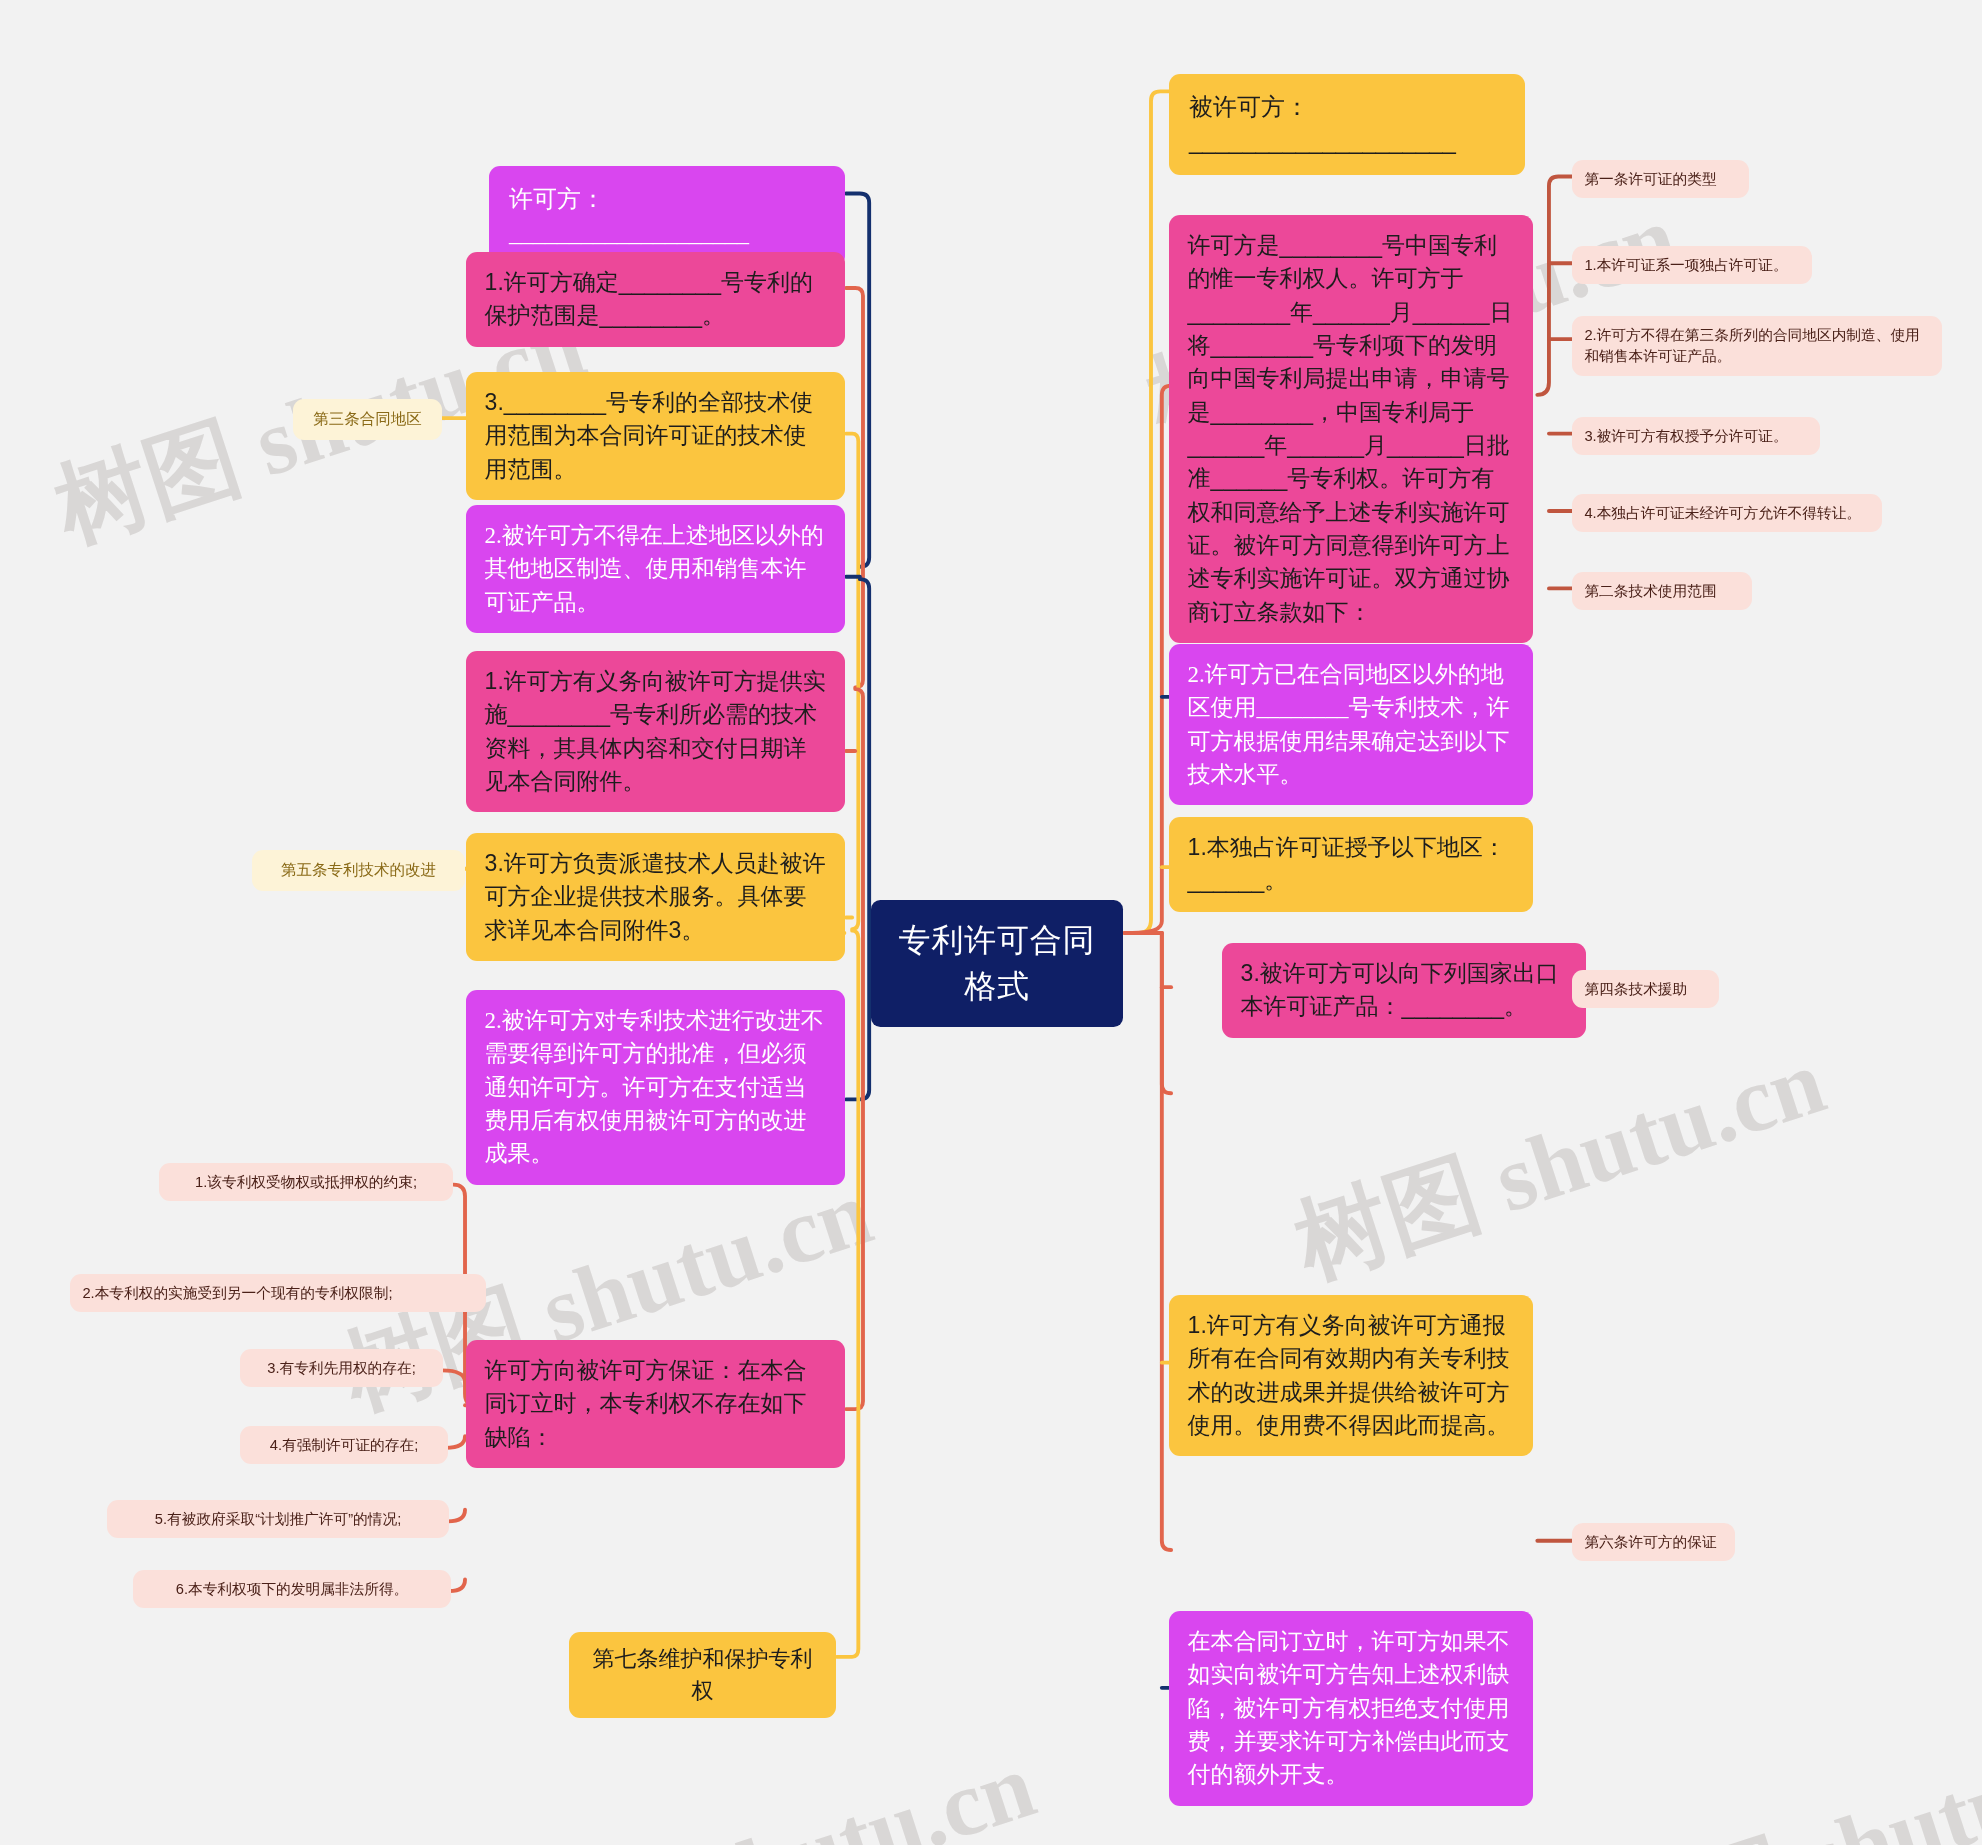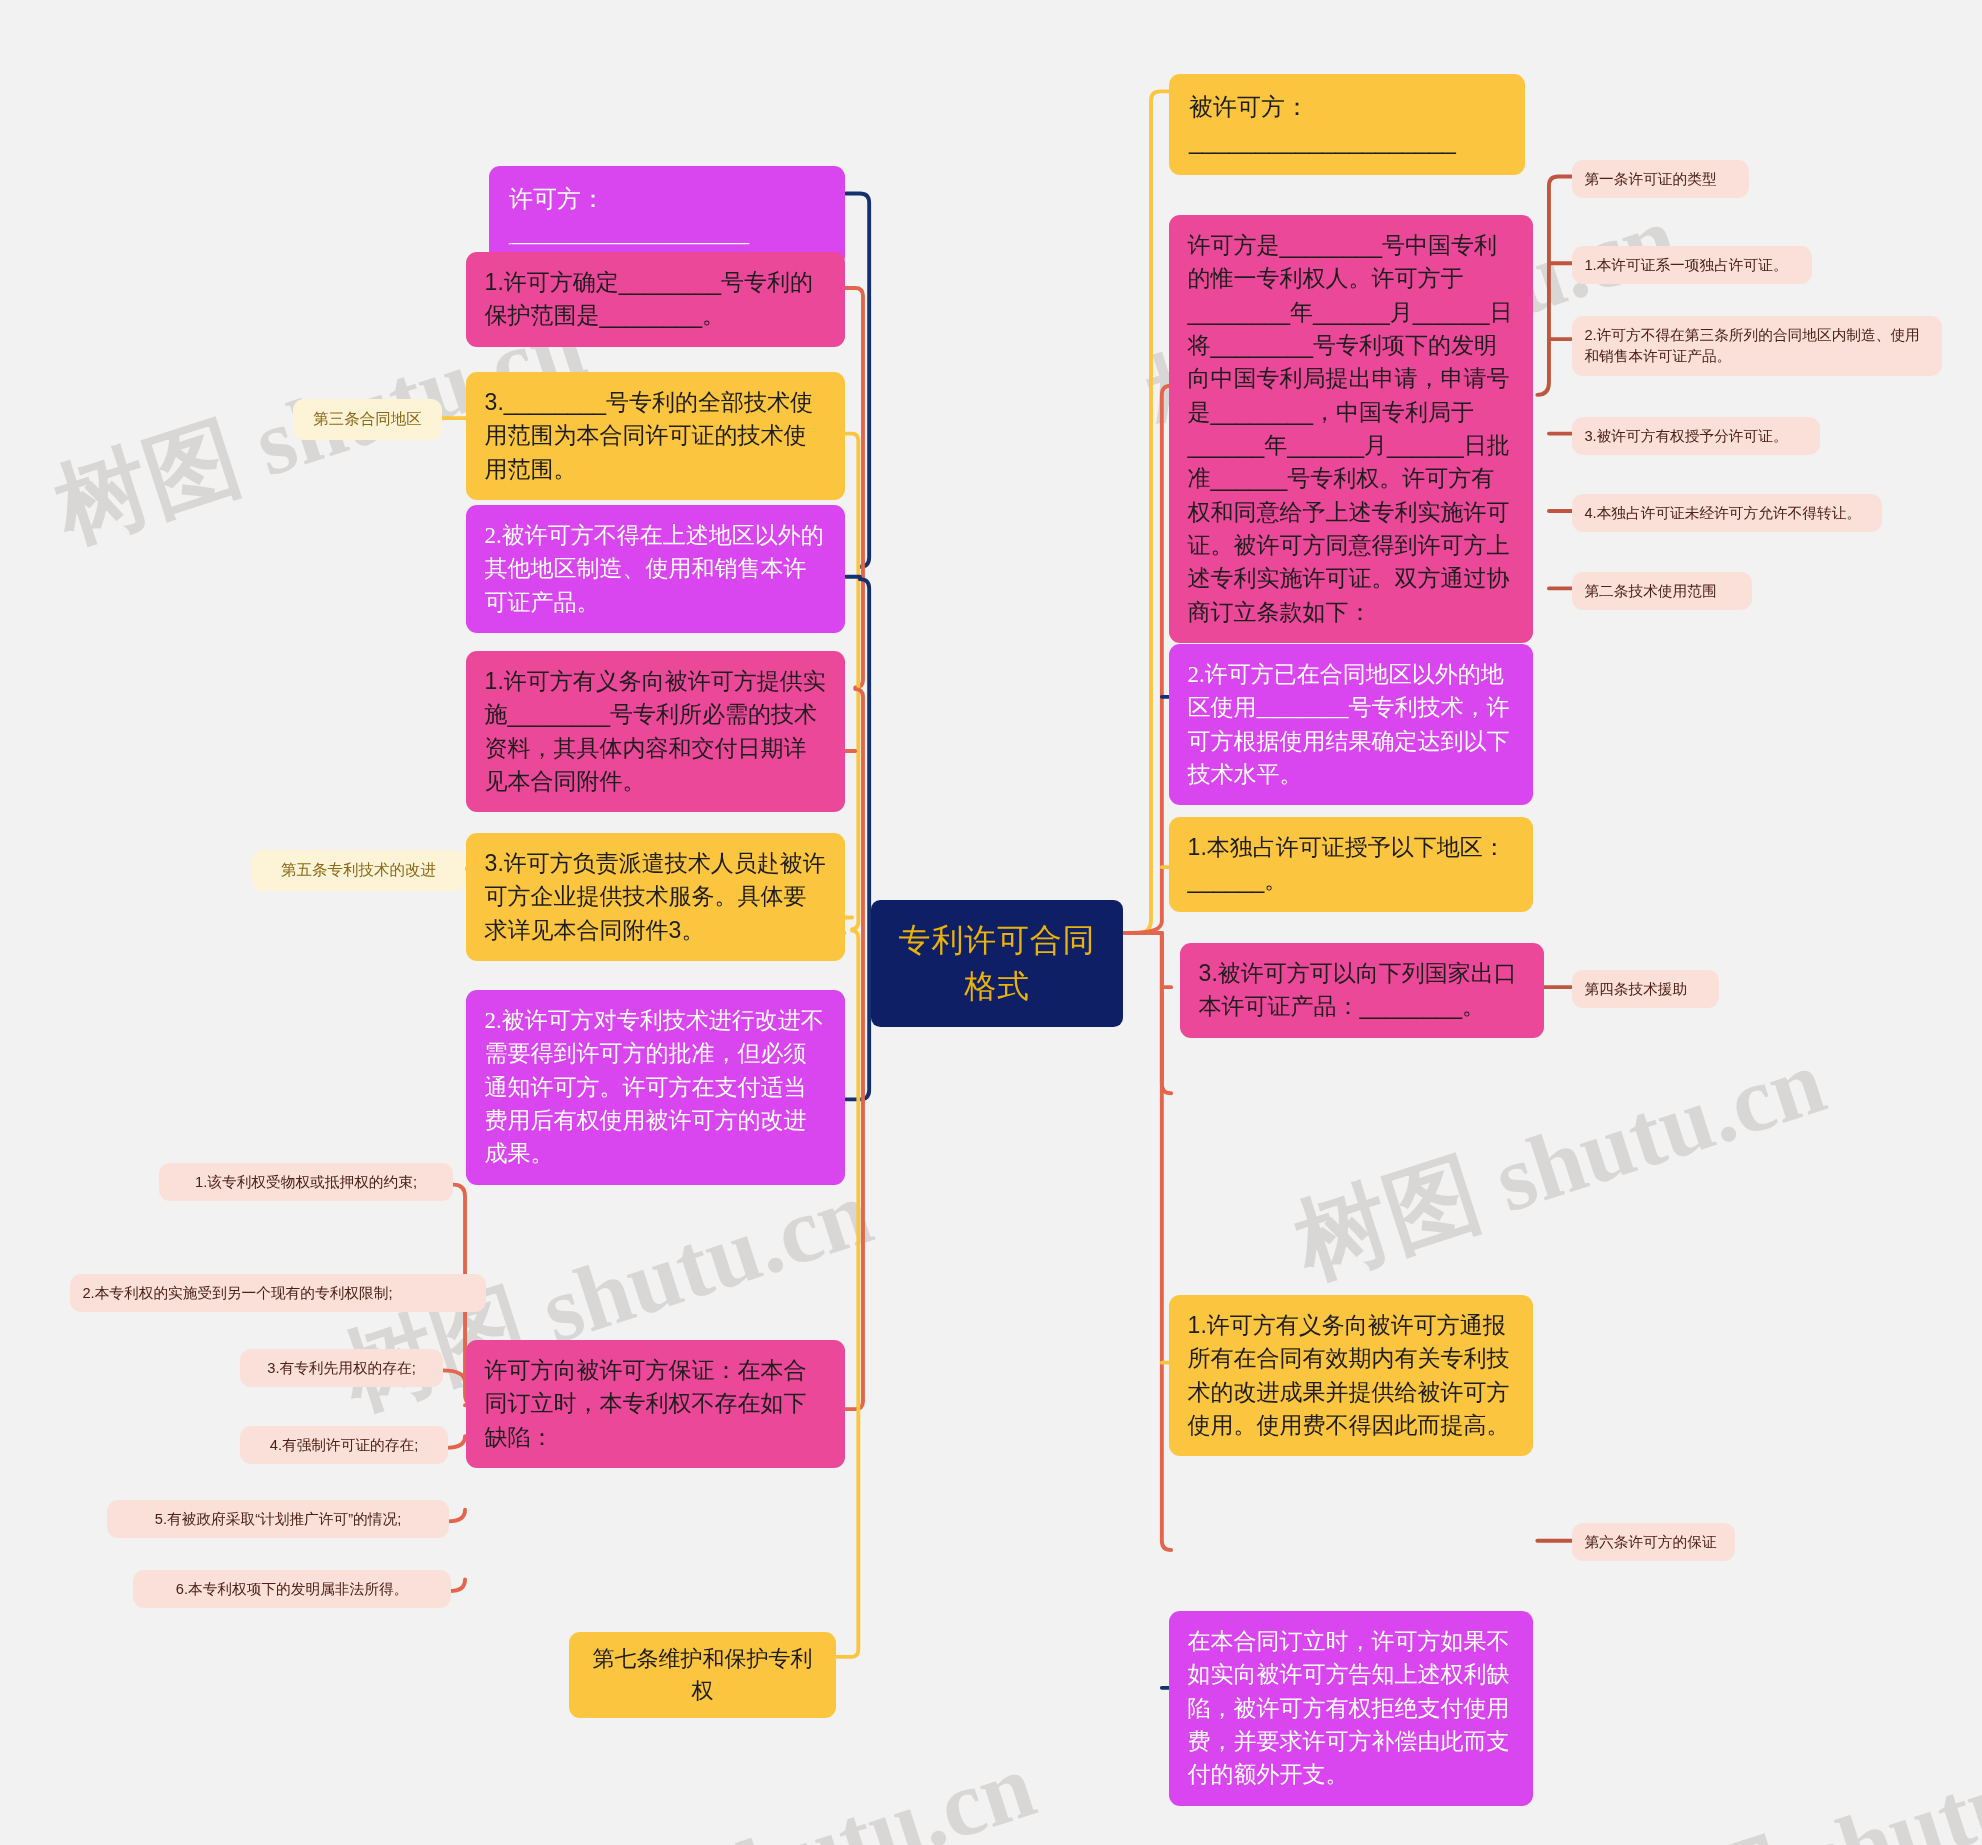--- a/index.html
+++ b/index.html
@@ -14,21 +14,21 @@
     position:absolute;
     box-sizing:border-box;
     border-radius:11px;
     line-height:1.45;
     white-space:pre-wrap;
     word-break:break-word;
   }
 
   
   .navy   {background:#d946ef;color:#ffffff;font-family:Liberation Serif, serif;}
-  .navy-d {background:#0f1f66;color:#eab308;}
+  .navy-d {background:#0f1f66;color:#ffffff;}
   .red    {background:#ec4899;color:#1d1d1d;}
   .yellow {background:#fbc53f;color:#1d1d1d;}
   .pink   {background:#fbe0da;color:#4a2018;}
   .cream  {background:#fdf3d7;color:#8a6a17;}
 
   
   .big   {font-size:24px;padding:15.5px 20px;}
   .mid   {font-size:23px;padding:14px 18.6px;}
   .small {font-size:15.5px;padding:9.3px 14px;}
   .tiny  {font-size:14.7px;padding:8.5px 12.4px;}
@@ -159,21 +159,21 @@
   <div class="node pink tiny" style="left:133px;top:1570px;width:318px;text-align:center;">6.本专利权项下的发明属非法所得。</div>
 
   <div class="node yellow big" style="left:1169px;top:74px;width:356px;">被许可方：____________________</div>
 
   <div class="node red mid" style="left:1169px;top:215px;width:364px;">许可方是________号中国专利的惟一专利权人。许可方于________年______月______日将________号专利项下的发明向中国专利局提出申请，申请号是________，中国专利局于______年______月______日批准______号专利权。许可方有权和同意给予上述专利实施许可证。被许可方同意得到许可方上述专利实施许可证。双方通过协商订立条款如下：</div>
 
   <div class="node navy mid" style="left:1169px;top:644px;width:364px;">2.许可方已在合同地区以外的地区使用________号专利技术，许可方根据使用结果确定达到以下技术水平。</div>
 
   <div class="node yellow mid" style="left:1169px;top:817px;width:364px;">1.本独占许可证授予以下地区：______。</div>
 
-  <div class="node red mid" style="left:1180px;top:943px;width:364px;">3.被许可方可以向下列国家出口本许可证产品：________。</div>
+  <div class="node red mid" style="left:1222px;top:943px;width:364px;">3.被许可方可以向下列国家出口本许可证产品：________。</div>
 
 
   <div class="node yellow mid" style="left:1169px;top:1295px;width:364px;">1.许可方有义务向被许可方通报所有在合同有效期内有关专利技术的改进成果并提供给被许可方使用。使用费不得因此而提高。</div>
 
 
   <div class="node navy mid" style="left:1169px;top:1611px;width:364px;">在本合同订立时，许可方如果不如实向被许可方告知上述权利缺陷，被许可方有权拒绝支付使用费，并要求许可方补偿由此而支付的额外开支。</div>
 
   <div class="node pink tiny" style="left:1572px;top:160px;width:177px;">第一条许可证的类型</div>
 
   <div class="node pink tiny" style="left:1572px;top:246px;width:240px;">1.本许可证系一项独占许可证。</div>

